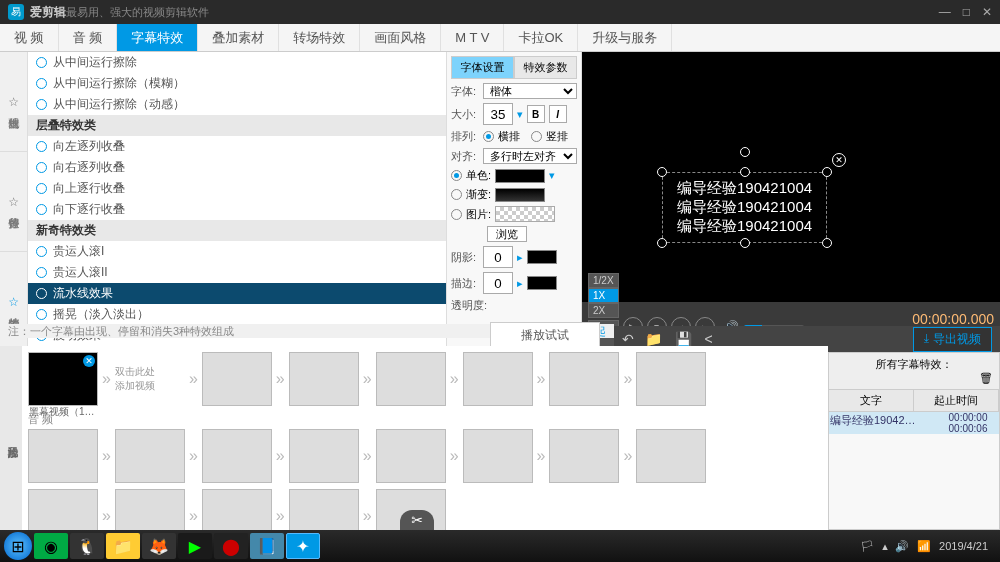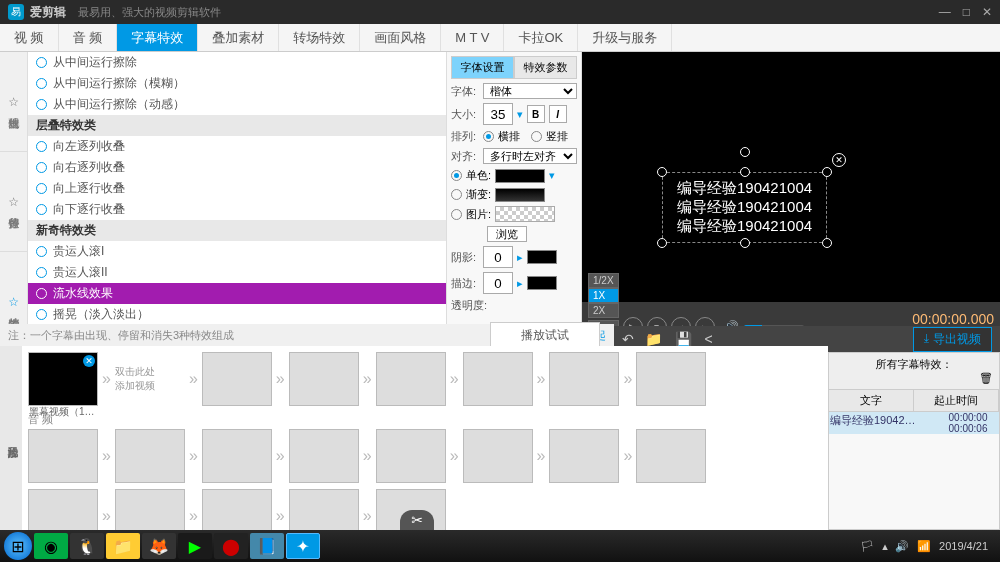--- a/index.html
+++ b/index.html
@@ -1,41 +1,41 @@
 <!DOCTYPE html>
 <html><head>
 <meta charset="utf-8">
 <style>
 * { margin: 0; padding: 0; box-sizing: border-box; font-family: "Microsoft YaHei", sans-serif; }
 body { width: 1000px; height: 562px; background: #3a3a3a; overflow: hidden; position: relative; font-size: 12px; }
 
 .titlebar { height: 24px; background: #2a2a2a; display: flex; align-items: center; padding: 0 8px; color: #aaa; }
 .titlebar .logo { width: 16px; height: 16px; background: #0099cc; border-radius: 3px; margin-right: 6px; display: flex; align-items: center; justify-content: center; color: #fff; font-size: 10px; }
-.titlebar .title { color: #ccc; font-weight: bold; margin-right: 12px; }
+.titlebar .title { color: #ccc; font-weight: bold; margin-right: 0; }
 .titlebar .subtitle { color: #888; font-size: 11px; }
 .titlebar .winbtns { margin-left: auto; display: flex; gap: 12px; color: #aaa; }
 .titlebar .winbtns span { cursor: pointer; }
 
 .topbar { height: 28px; background: #f5f5f5; display: flex; border-bottom: 1px solid #ccc; }
 .tab { padding: 0 14px; display: flex; align-items: center; color: #555; font-size: 13px; cursor: pointer; border-right: 1px solid #e0e0e0; }
 .tab.active { background: #0099e5; color: #fff; }
 
 .maingrid { display: flex; height: 300px; }
 
 
 .vtabs { width: 28px; background: #f0f0f0; border-right: 1px solid #ddd; display: flex; flex-direction: column; }
 .vtab { flex: 1; display: flex; align-items: center; justify-content: center; writing-mode: vertical-rl; font-size: 11px; color: #777; border-bottom: 1px solid #ddd; cursor: pointer; }
 .vtab .star { writing-mode: horizontal-tb; font-size: 12px; }
 .vtab.active .star { color: #0099e5; }
 
 
 .effectlist { flex: 1; background: #fff; overflow-y: auto; border-right: 1px solid #ddd; }
 .effecthdr { background: #e8e8e8; padding: 2px 8px; font-weight: bold; font-size: 12px; color: #333; }
 .effectitem { display: flex; align-items: center; padding: 2px 8px; gap: 6px; cursor: pointer; color: #555; }
-.effectitem.selected { background: #a21caf; color: #fff; }
+.effectitem.selected { background: #0c4a6e; color: #fff; }
 .effectitem .circ { width: 11px; height: 11px; border: 1.5px solid #0099e5; border-radius: 50%; flex-shrink: 0; }
 .effectitem.selected .circ { border-color: #fff; }
 
 
 .fontpanel { width: 135px; background: #f8f8f8; border-right: 1px solid #ddd; padding: 4px; font-size: 11px; }
 .fonttabs { display: flex; margin-bottom: 4px; }
 .fonttab { flex: 1; padding: 3px; text-align: center; background: #e8e8e8; border: 1px solid #ccc; cursor: pointer; font-size: 11px; }
 .fonttab.active { background: #7dd3fc; }
 .row { display: flex; align-items: center; margin: 4px 0; gap: 4px; }
 .row label { width: 28px; color: #555; }
@@ -61,21 +61,21 @@
 .pbtn { width: 20px; height: 20px; border: 1.5px solid #888; border-radius: 50%; display: flex; align-items: center; justify-content: center; color: #aaa; cursor: pointer; font-size: 9px; }
 .timedisp { margin-left: auto; text-align: right; font-family: monospace; font-size: 14px; }
 .timedisp .t1 { color: #fdba74; }
 .timedisp .t2 { color: #ccc; }
 .slider { width: 60px; height: 4px; background: linear-gradient(to right, #0099e5 30%, #555 30%); border-radius: 2px; }
 
 .toolbar2 { position: absolute; left: 614px; top: 326px; right: 0; height: 26px; background: #444; display: flex; align-items: center; padding: 0 8px; gap: 12px; }
 .ticon { color: #ccc; cursor: pointer; font-size: 14px; }
 .exportbtn { margin-left: auto; background: #333; border: 1px solid #0099e5; color: #0099e5; padding: 3px 10px; cursor: pointer; font-size: 12px; display: flex; gap: 4px; }
 
-.notebar { position: absolute; left: 0; top: 324px; width: 614px; height: 22px; background: #f0f0f0; display: flex; align-items: center; padding: 0 8px; color: #888; font-size: 11px; }
+.notebar { position: absolute; left: 0; top: 324px; width: 614px; height: 14px; background: #f0f0f0; display: flex; align-items: center; padding: 0 8px; color: #888; font-size: 11px; }
 .collapse { margin-left: auto; display: flex; align-items: center; gap: 4px; color: #0099e5; cursor: pointer; }
 .trybtn { position: absolute; left: 490px; top: 322px; width: 110px; padding: 4px; border: 1px solid #ccc; background: #fff; text-align: center; cursor: pointer; font-size: 12px; color: #555; }
 
 .timeline { position: absolute; left: 0; top: 346px; width: 828px; height: 184px; background: #fff; display: flex; }
 .tlvtab { width: 22px; background: #e8e8e8; writing-mode: vertical-rl; text-align: center; padding: 8px 2px; font-size: 11px; color: #666; }
 .tlcontent { flex: 1; padding: 6px; overflow: hidden; }
 .tlrow { display: flex; gap: 4px; align-items: center; margin-bottom: 6px; }
 .clip { width: 70px; height: 54px; background: #ddd; border: 1px solid #bbb; position: relative; flex-shrink: 0; cursor: pointer; }
 .clip.filled { background: #000; }
 .clip .x { position: absolute; right: 2px; top: 2px; width: 12px; height: 12px; background: #0099e5; color: #fff; border-radius: 50%; font-size: 9px; text-align: center; line-height: 12px; }

